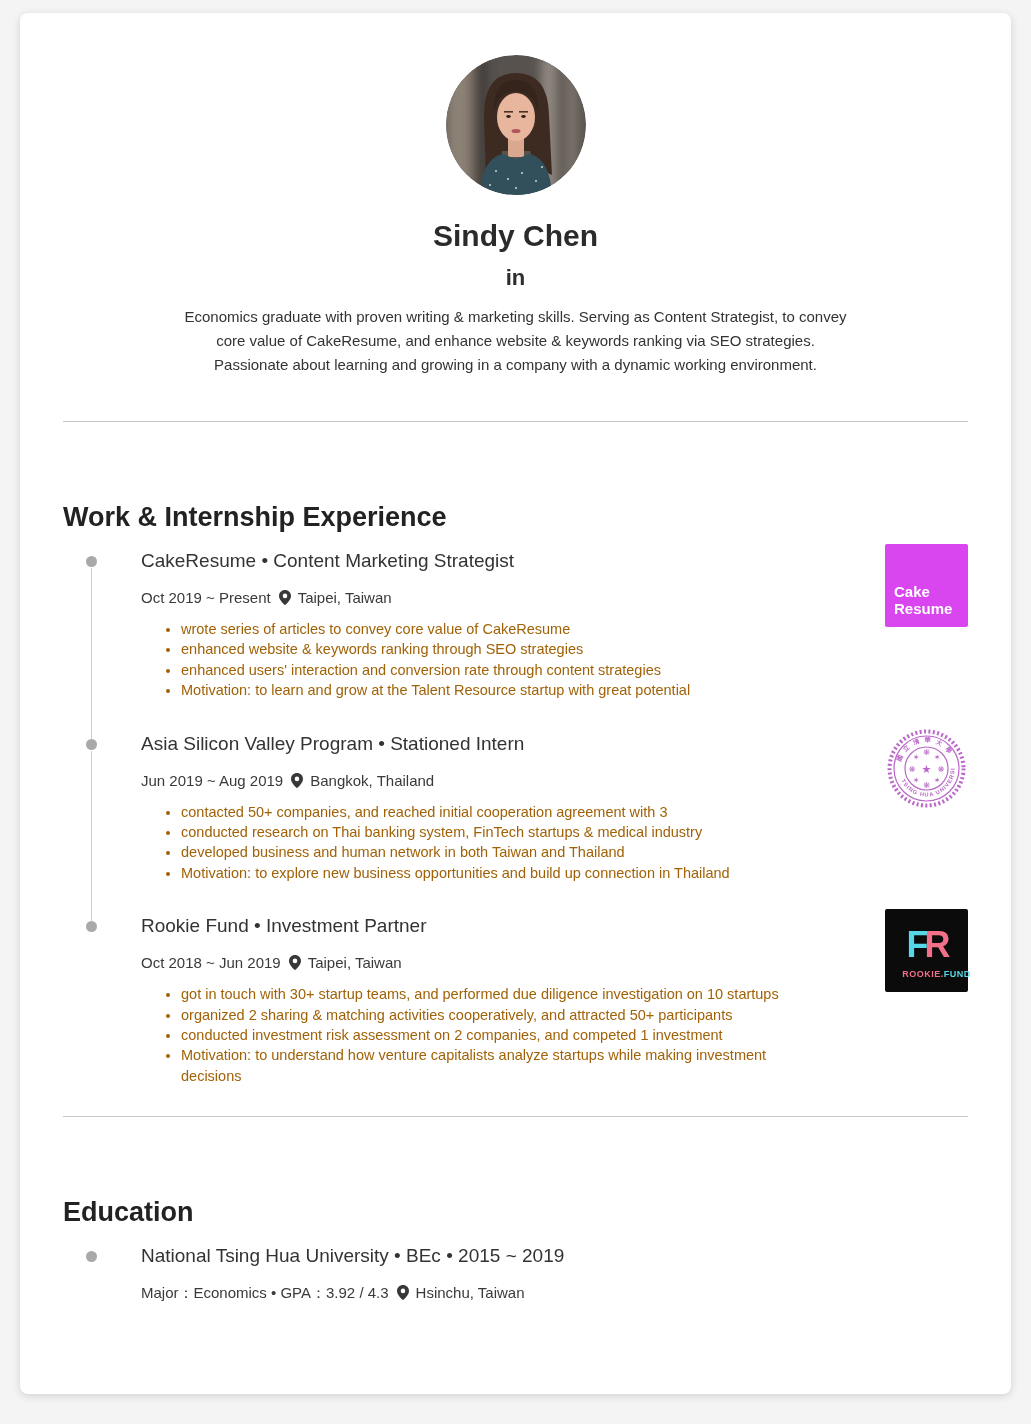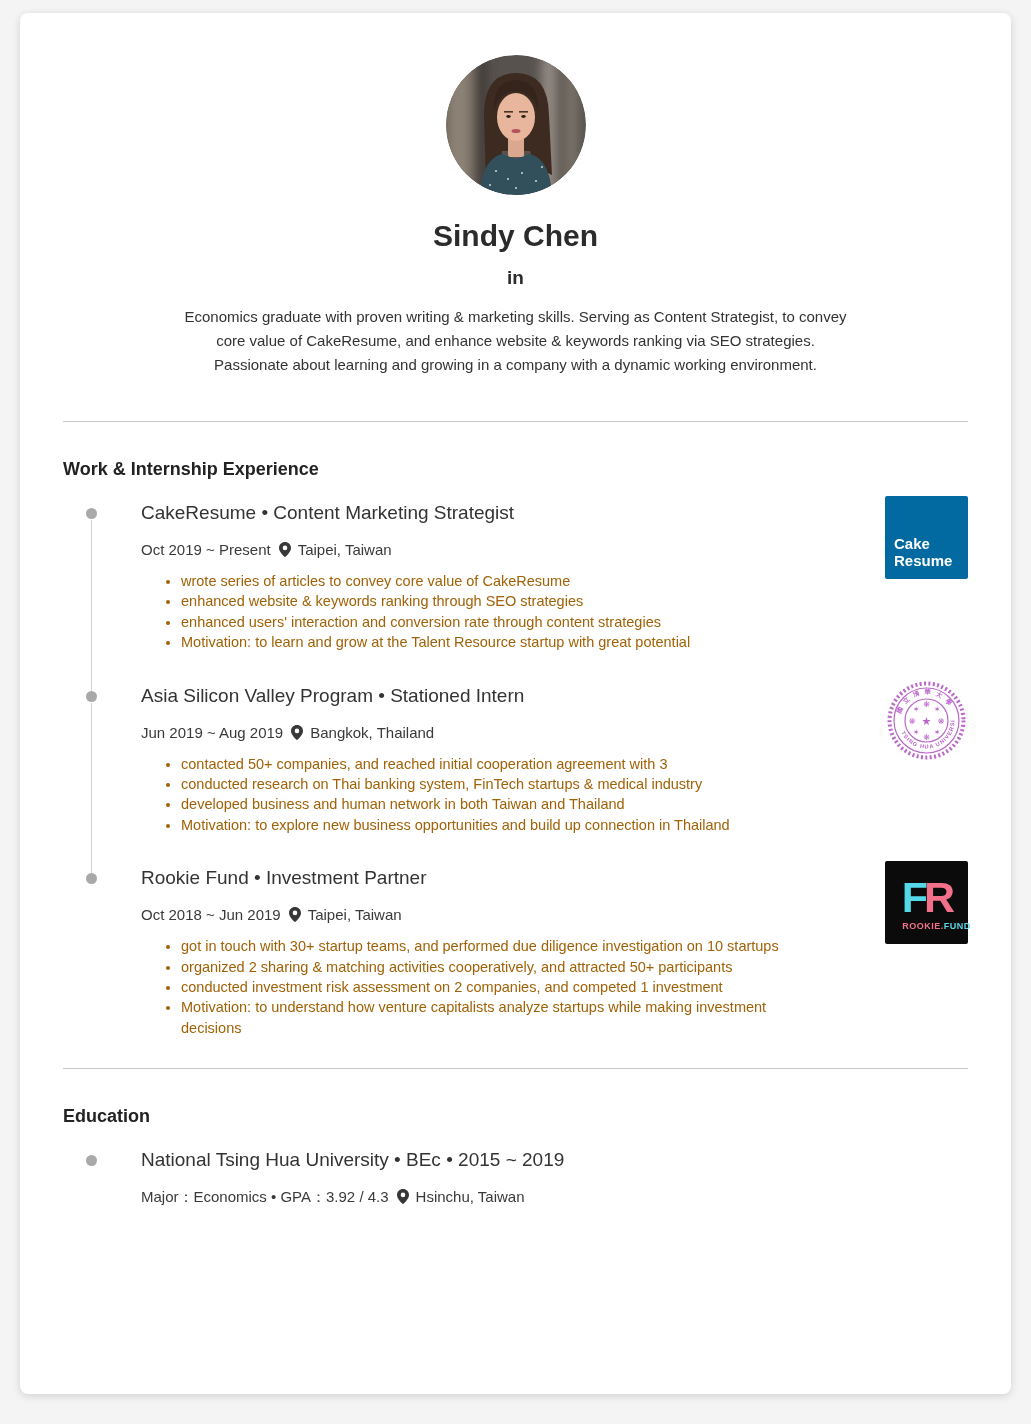--- a/index.html
+++ b/index.html
@@ -14,29 +14,29 @@
     width:991px; height:1381px;
     background:#ffffff; border-radius:8px;
     box-shadow:0 2px 8px rgba(0,0,0,.14);
     padding:42px 43px 40px 43px;
   }
 
   
   .header { text-align:center; }
   .avatar-wrap { display:inline-block; width:140px; height:140px; border-radius:50%; overflow:hidden; }
   .person-name { margin-top:18px; font-size:30px; font-weight:700; color:#2b2b2b; line-height:38px; }
-  .linkedin-link { display:inline-block; margin-top:10px; font-size:19px; font-weight:700; color:#2d2d2d; text-decoration:none; line-height:26px; }
+  .linkedin-link { display:inline-block; margin-top:10px; font-size:22px; font-weight:700; color:#2d2d2d; text-decoration:none; line-height:26px; }
   .headline { margin-top:22px; font-size:18px; color:#3f3f3f; line-height:26px; }
   .headline a { color:#3cb081; text-decoration:none; }
   .summary { margin-top:14px; font-size:15px; color:#333; line-height:24px; }
 
   .divider { border:none; border-top:1px solid #9a9a9a; opacity:.55; margin-top:44px; }
 
   
-  .section-title { margin-top:28px; font-size:18px; font-weight:700; color:#222; line-height:38px; }
+  .section-title { margin-top:76px; font-size:27px; font-weight:700; color:#222; line-height:38px; }
   .entries { margin-top:12px; }
   .entry { position:relative; padding-left:78px; margin-bottom:30px; }
   .entry::before {
     content:''; position:absolute; left:23px; top:8px;
     width:11px; height:11px; border-radius:50%; background:#a9a9a9;
   }
   .entry:not(.last)::after {
     content:''; position:absolute; left:28px; top:20px;
     width:1px; height:calc(100% + 18px); background:#cfcfcf;
   }
@@ -52,21 +52,21 @@
   .logo-cakeresume {
     display:flex; flex-direction:column; justify-content:flex-end;
     padding:9px 8px 10px 9px; border-radius:2px;
     font-weight:700; font-size:15px; line-height:17px; color:#fff;
   }
   
   .logo-rookie {
     display:flex; flex-direction:column; align-items:center; justify-content:center;
     border-radius:2px;
   }
-  .logo-rookie .letters { font-size:43px; font-weight:800; line-height:44px; letter-spacing:-4px; }
+  .logo-rookie .letters { font-size:36px; font-weight:800; line-height:44px; letter-spacing:-4px; }
   .logo-rookie .caption { font-size:9px; font-weight:700; letter-spacing:.5px; margin-top:2px;margin-left:20px; }
 
   
   .edu-entry { margin-bottom:12px; }
 </style>
 </head>
 <body>
 
 <div class="resume-card">
 
@@ -146,21 +146,21 @@
         <span>Oct 2019 ~ Present</span><span class="pin-icon"><svg width="12" height="15" viewBox="0 0 12 15">
               <path d="M6 0C2.7 0 0 2.6 0 5.9 0 10.3 6 15 6 15s6-4.7 6-9.1C12 2.6 9.3 0 6 0zm0 8.2a2.3 2.3 0 1 1 0-4.6 2.3 2.3 0 0 1 0 4.6z" fill="#383838"></path>
             </svg></span><span>Taipei, Taiwan</span>
       </div>
       <ul class="bullets">
         <li>wrote series of articles to convey core value of CakeResume</li>
         <li>enhanced website &amp; keywords ranking through SEO strategies</li>
         <li>enhanced users' interaction and conversion rate through content strategies</li>
         <li>Motivation: to learn and grow at the Talent Resource startup with great potential</li>
       </ul>
-      <div class="entry-logo logo-cakeresume" style="background:#0369a1;">
+      <div class="entry-logo logo-cakeresume" style="background:#d946ef;">
         <div>Cake</div>
         <div>Resume</div>
       </div>
     </div>
 
     <div class="entry">
       <div class="entry-title">Asia Silicon Valley Program • Stationed Intern</div>
       <div class="entry-meta">
         <span>Jun 2019 ~ Aug 2019</span><span class="pin-icon"><svg width="12" height="15" viewBox="0 0 12 15">
               <path d="M6 0C2.7 0 0 2.6 0 5.9 0 10.3 6 15 6 15s6-4.7 6-9.1C12 2.6 9.3 0 6 0zm0 8.2a2.3 2.3 0 1 1 0-4.6 2.3 2.3 0 0 1 0 4.6z" fill="#383838"></path>

